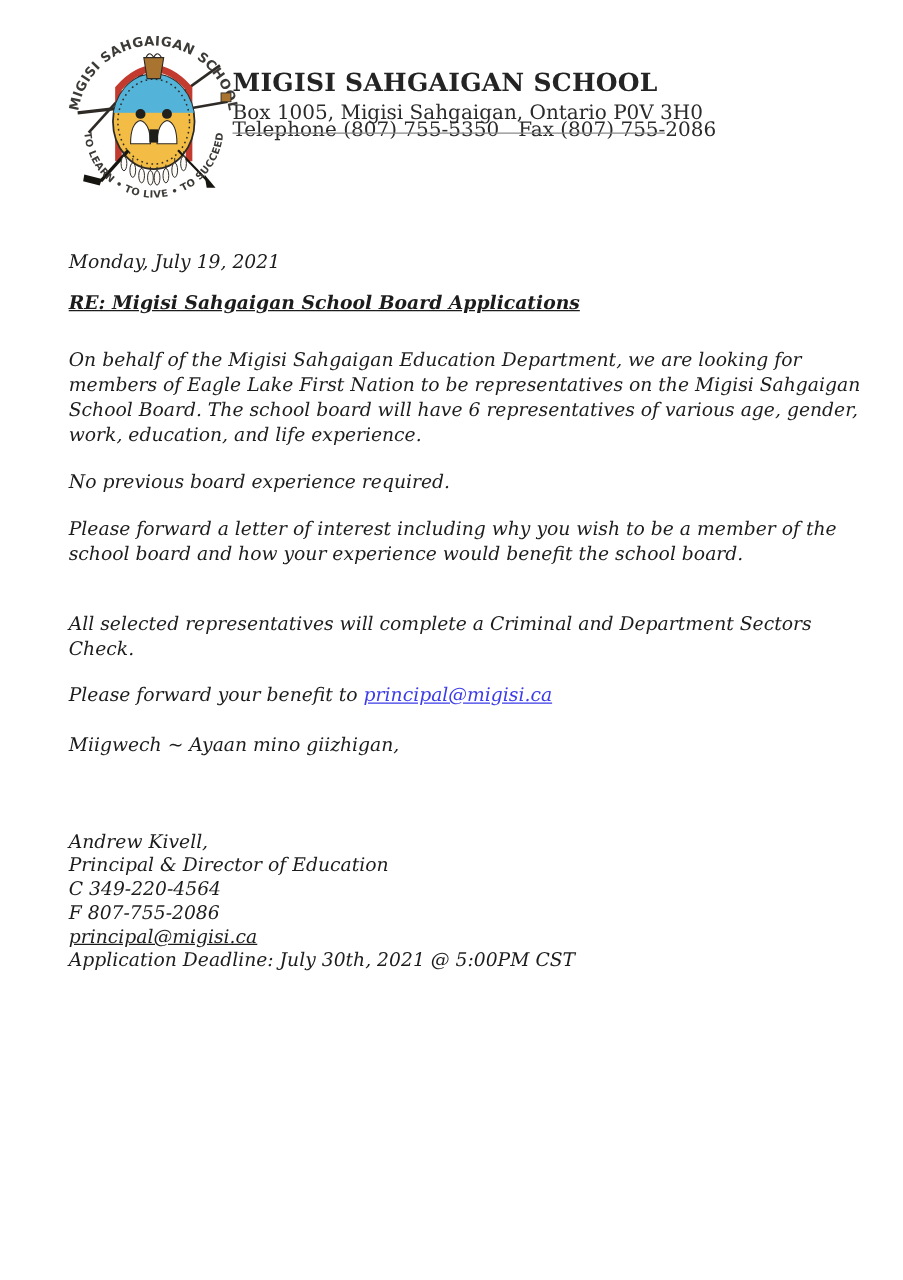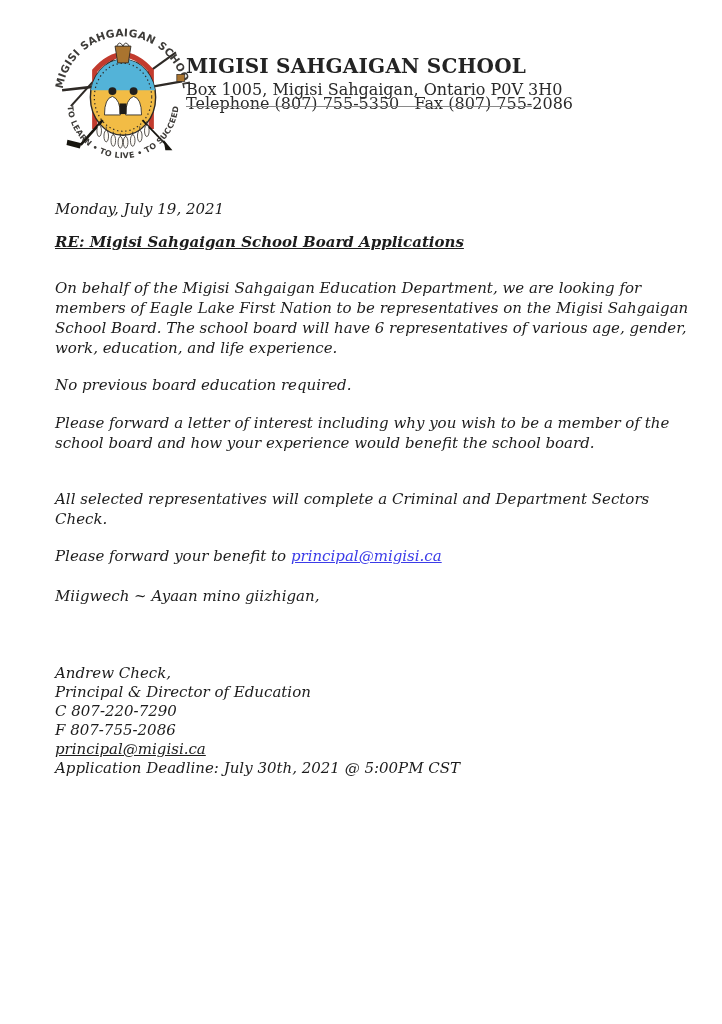--- a/index.html
+++ b/index.html
@@ -153,34 +153,34 @@
 
     <p class="p-date">Monday, July 19, 2021</p>
 
     <p class="p-subject">RE: Migisi Sahgaigan School Board Applications</p>
 
     <p class="p-intro">On behalf of the Migisi Sahgaigan Education Department, we are looking for
 members of Eagle Lake First Nation to be representatives on the Migisi Sahgaigan
 School Board. The school board will have 6 representatives of various age, gender,
 work, education, and life experience.</p>
 
-    <p class="p-noexp">No previous board education required.</p>
+    <p class="p-noexp">No previous board experience required.</p>
 
     <p class="p-forward">Please forward a letter of interest including why you wish to be a member of the
 school board and how your experience would benefit the school board.</p>
 
     <p class="p-check">All selected representatives will complete a Criminal and Department Sectors Check.</p>
 
     <p class="p-email"><span>Please forward your benefit to </span><a class="email-link">principal@migisi.ca</a></p>
 
     <p class="p-closing">Miigwech ~ Ayaan mino giizhigan,</p>
 
     <div class="sig">
-      <div class="line">Andrew Check,</div>
+      <div class="line">Andrew Kivell,</div>
       <div class="line">Principal &amp; Director of Education</div>
-      <div class="line">C 807-220-7290</div>
+      <div class="line">C 349-220-4564</div>
       <div class="line">F 807-755-2086</div>
       <div class="line"><a class="sig-email">principal@migisi.ca</a></div>
       <div class="line">Application Deadline: July 30th, 2021 @ 5:00PM CST</div>
     </div>
 
   </main>
 </div>
 
 </body></html>

